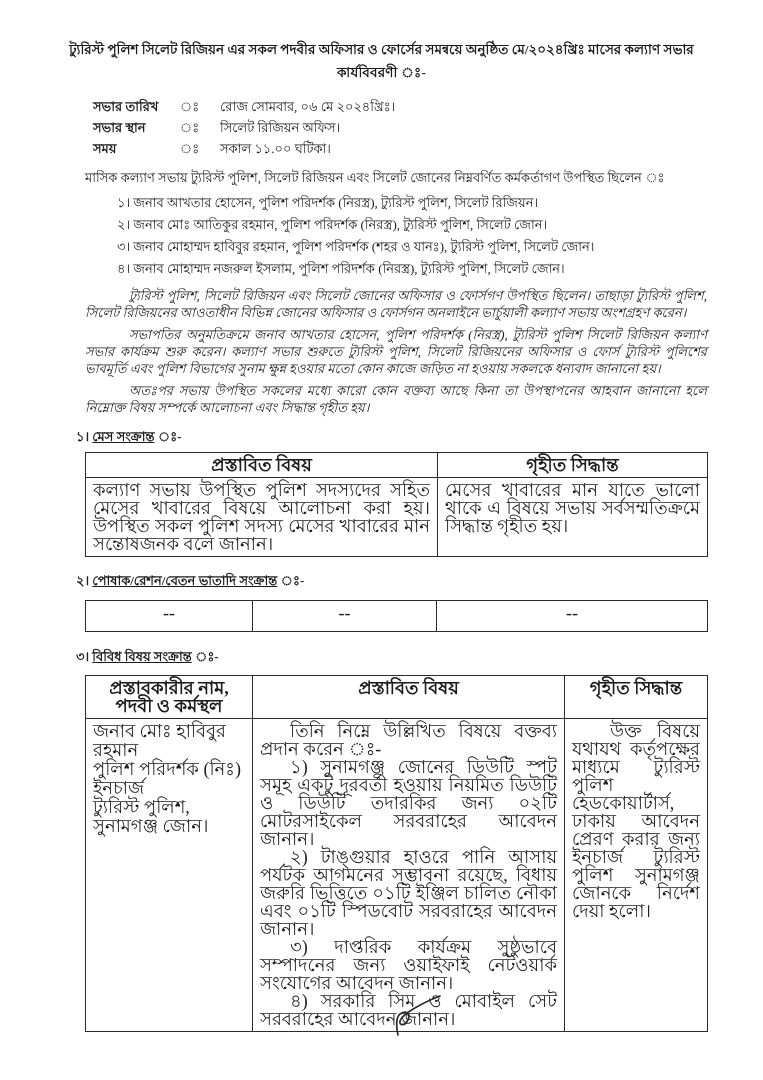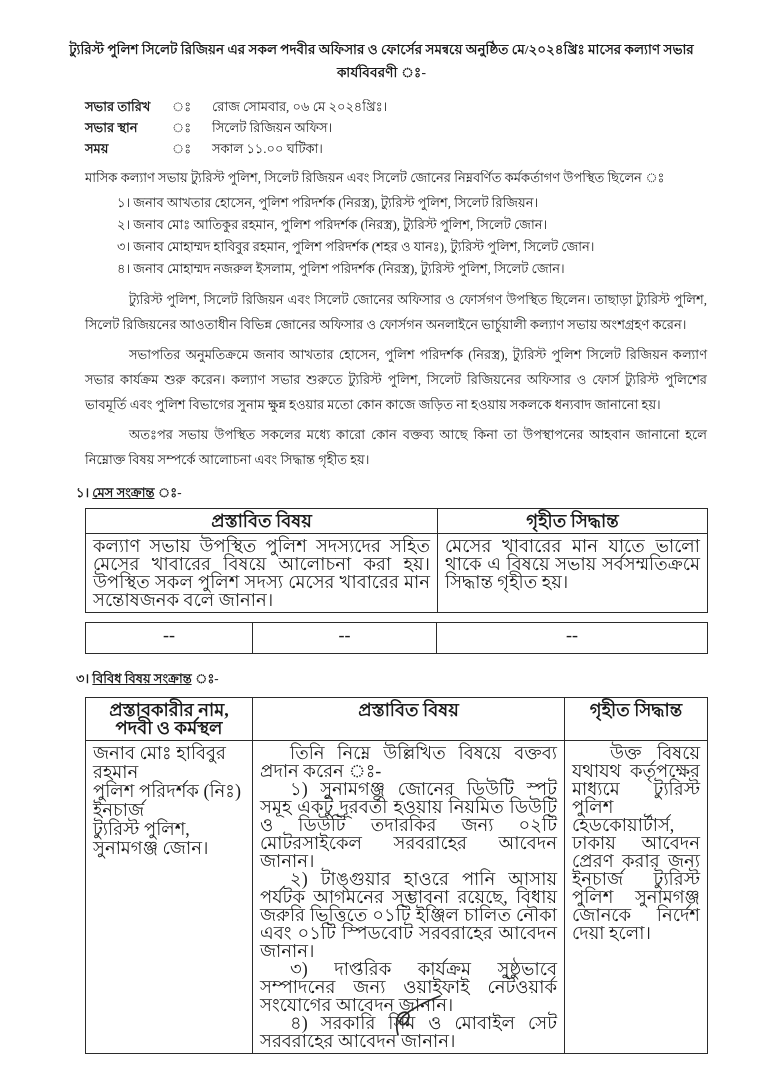--- a/index.html
+++ b/index.html
@@ -15,27 +15,27 @@
   .page{width:763px;height:988px;position:relative;}
   .title-block{
     padding-top:38px;
     text-align:center;
     font-weight:700;
     font-size:13.5px;
     line-height:23px;
   }
   .title-block .t2{letter-spacing:.2px;}
   .content{padding:0 56px 0 85px;}
-  .meta{margin-top:12px;line-height:21px;}
+  .meta{margin-top:12px;line-height:21px;margin-left:8px;}
   .meta-row{text-align:left;}
   .meta-label{display:inline-block;width:87px;font-weight:600;}
   .meta-sep{display:inline-block;width:40px;}
   .intro{margin-top:8px;line-height:21px;}
   .attendee-list{margin-top:4px;padding-left:32px;line-height:22px;}
-  .para{margin-top:5px;line-height:25px;text-align:justify;text-indent:44px;}
+  .para{margin-top:5px;line-height:17px;text-align:justify;text-indent:44px;font-style:italic;}
   .para.first{margin-top:7px;}
   .sec-head{margin-top:10px;margin-left:-9px;font-weight:700;line-height:21px;}
   .sec-head .u{text-decoration:underline;}
   table.doc{
     border-collapse:collapse;
     margin-top:5px;
     width:622px;
     table-layout:fixed;
     font-size:18px;
     padding-left:27px;
@@ -114,20 +114,25 @@
         <th>প্রস্তাবিত বিষয়</th>
         <th>গৃহীত সিদ্ধান্ত</th>
       </tr>
       <tr>
         <td class="just">কল্যাণ সভায় উপস্থিত পুলিশ সদস্যদের সহিত মেসের খাবারের বিষয়ে আলোচনা করা হয়। উপস্থিত সকল পুলিশ সদস্য মেসের খাবারের মান সন্তোষজনক বলে জানান।</td>
         <td class="just">মেসের খাবারের মান যাতে ভালো থাকে এ বিষয়ে সভায় সর্বসম্মতিক্রমে সিদ্ধান্ত গৃহীত হয়।</td>
       </tr>
     </tbody>
       </table>
 
+    <div class="sec-head" style="margin-top:13px;">
+      <span>২।</span>
+      <span class="u">পোষাক/রেশন/বেতন ভাতাদি সংক্রান্ত</span>
+      <span>ঃ-</span>
+    </div>
 
     <table class="doc" style="margin-top:9px;">
       <colgroup>
           <col class="t2-c1">
           <col class="t2-c2">
           <col class="t2-c3">
         </colgroup>
       <tbody>
       <tr class="gap-row">
         <td class="center">--</td>

